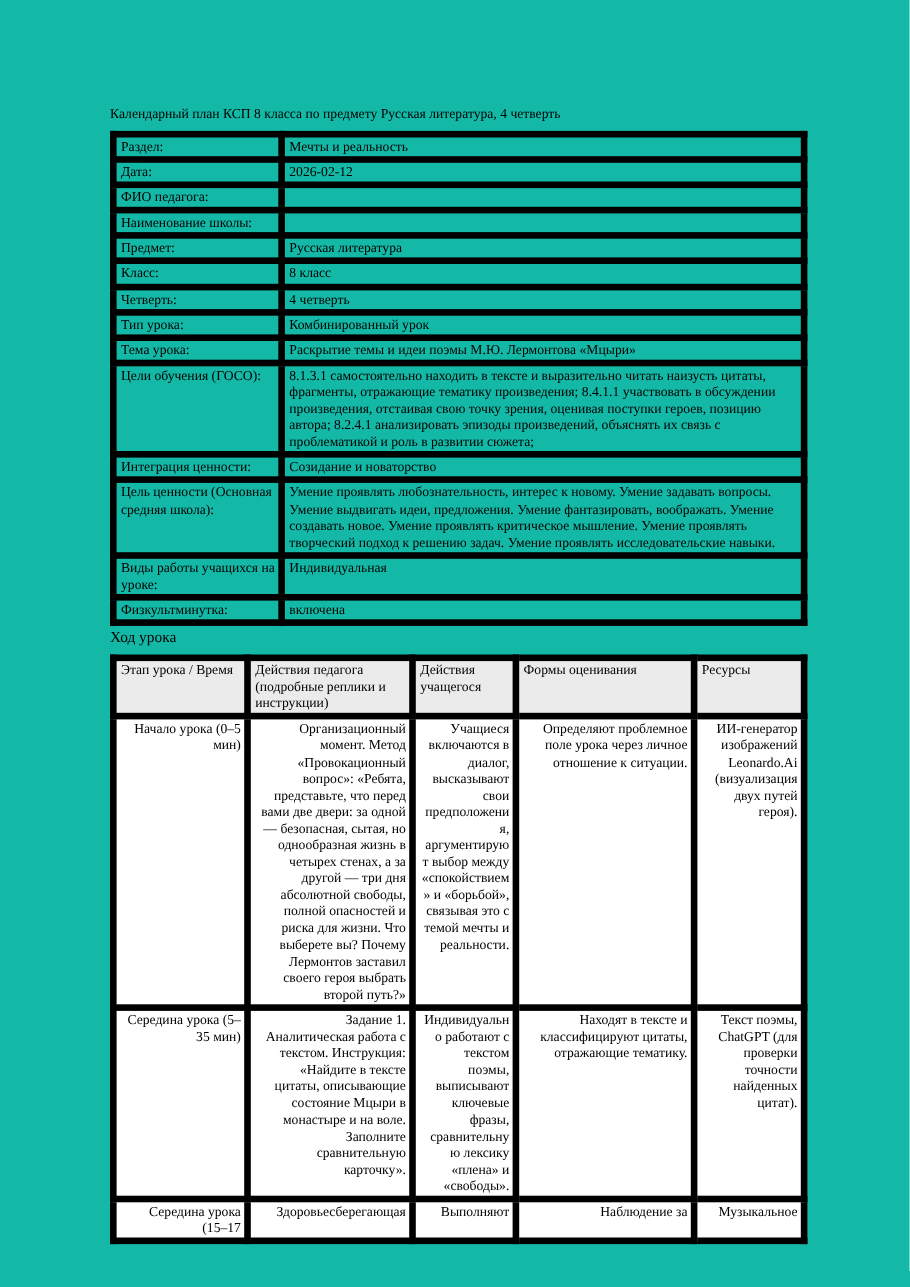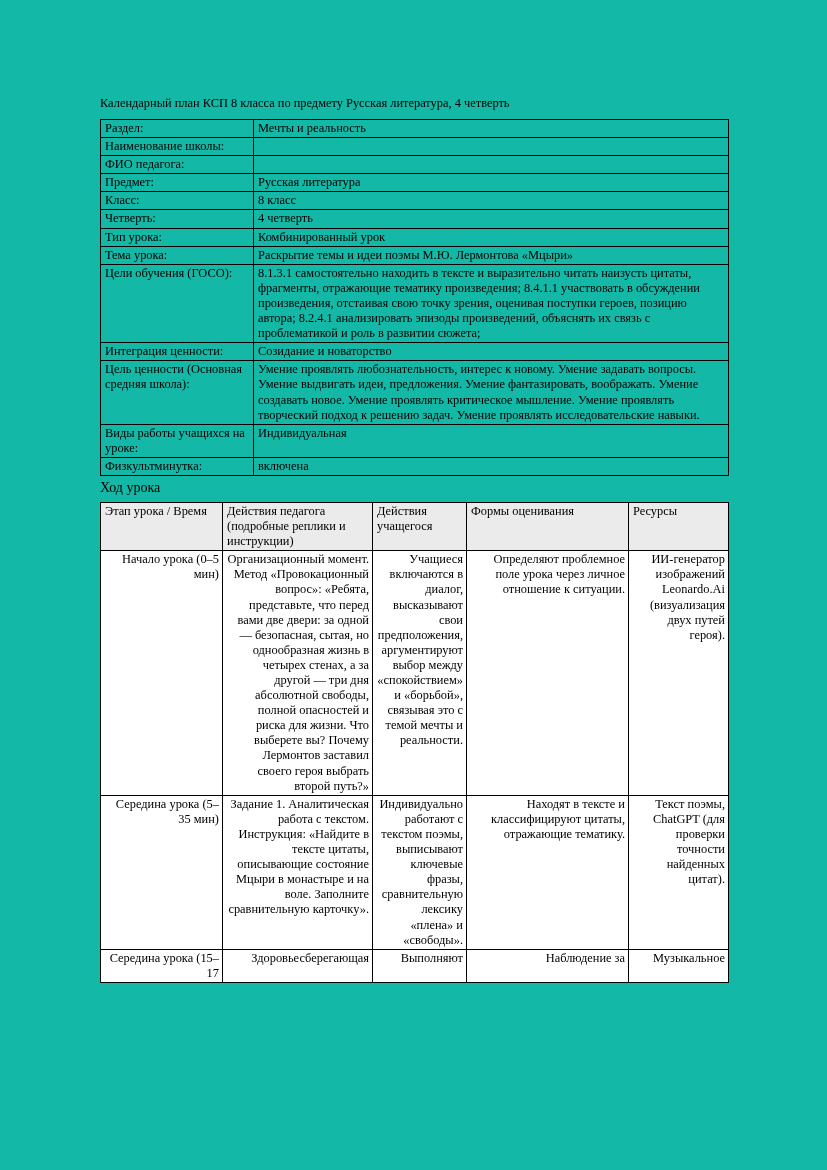--- a/index.html
+++ b/index.html
@@ -34,21 +34,21 @@
   }
   table.kspt {
     border-collapse: collapse;
     table-layout: fixed;
     width: 628px;
     font-size: 12.4px;
     line-height: 15.1px;
   }
   table.kspt td,
   table.kspt th {
-    border: 1px solid #000000;
+    border: 6px solid #000000;
     padding: 1px 3px 1px 4px;
     vertical-align: top;
     text-align: left;
     font-weight: normal;
     word-wrap: break-word;
     overflow-wrap: break-word;
     hyphens: none;
   }
   
   table.info col.c-label { width: 153px; }
@@ -91,25 +91,29 @@
       <colgroup>
           <col class="c-label">
           <col class="c-value">
         </colgroup>
       <tbody>
         <tr>
           <td class="label">Раздел:</td>
           <td class="value">Мечты и реальность</td>
         </tr>
         <tr>
+          <td class="label">Дата:</td>
+          <td class="value">2026-02-12</td>
+        </tr>
+        <tr>
+          <td class="label">ФИО педагога:</td>
+          <td class="value tall-empty"></td>
+        </tr>
+        <tr>
           <td class="label">Наименование школы:</td>
-          <td class="value tall-empty"></td>
-        </tr>
-        <tr>
-          <td class="label">ФИО педагога:</td>
           <td class="value tall-empty"></td>
         </tr>
         <tr>
           <td class="label">Предмет:</td>
           <td class="value">Русская литература</td>
         </tr>
         <tr>
           <td class="label">Класс:</td>
           <td class="value">8 класс</td>
         </tr>

